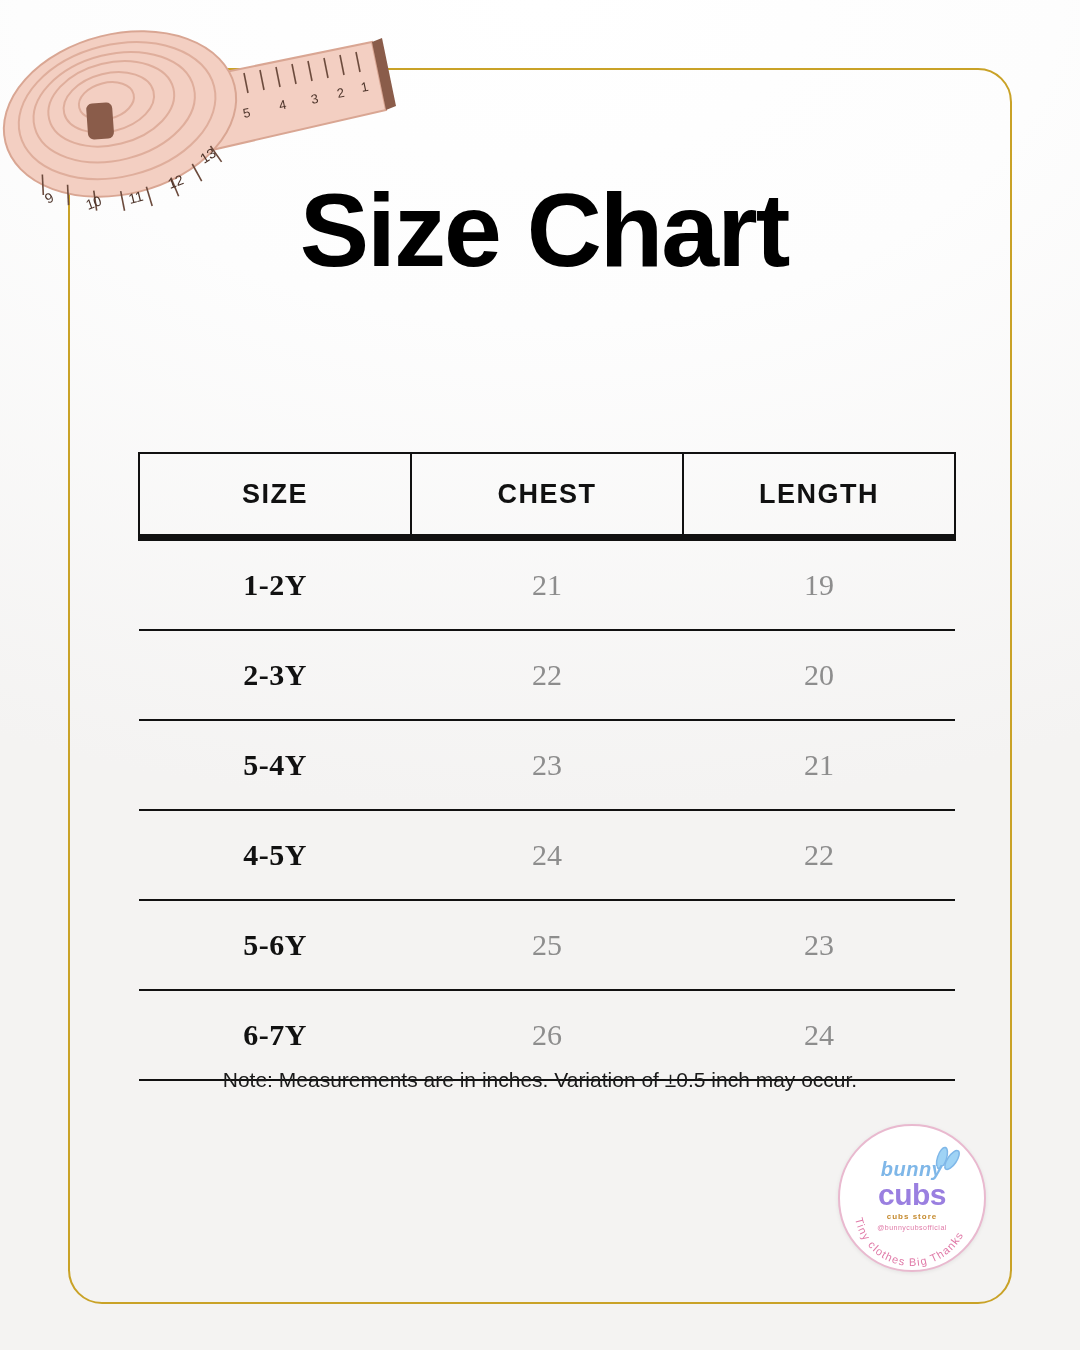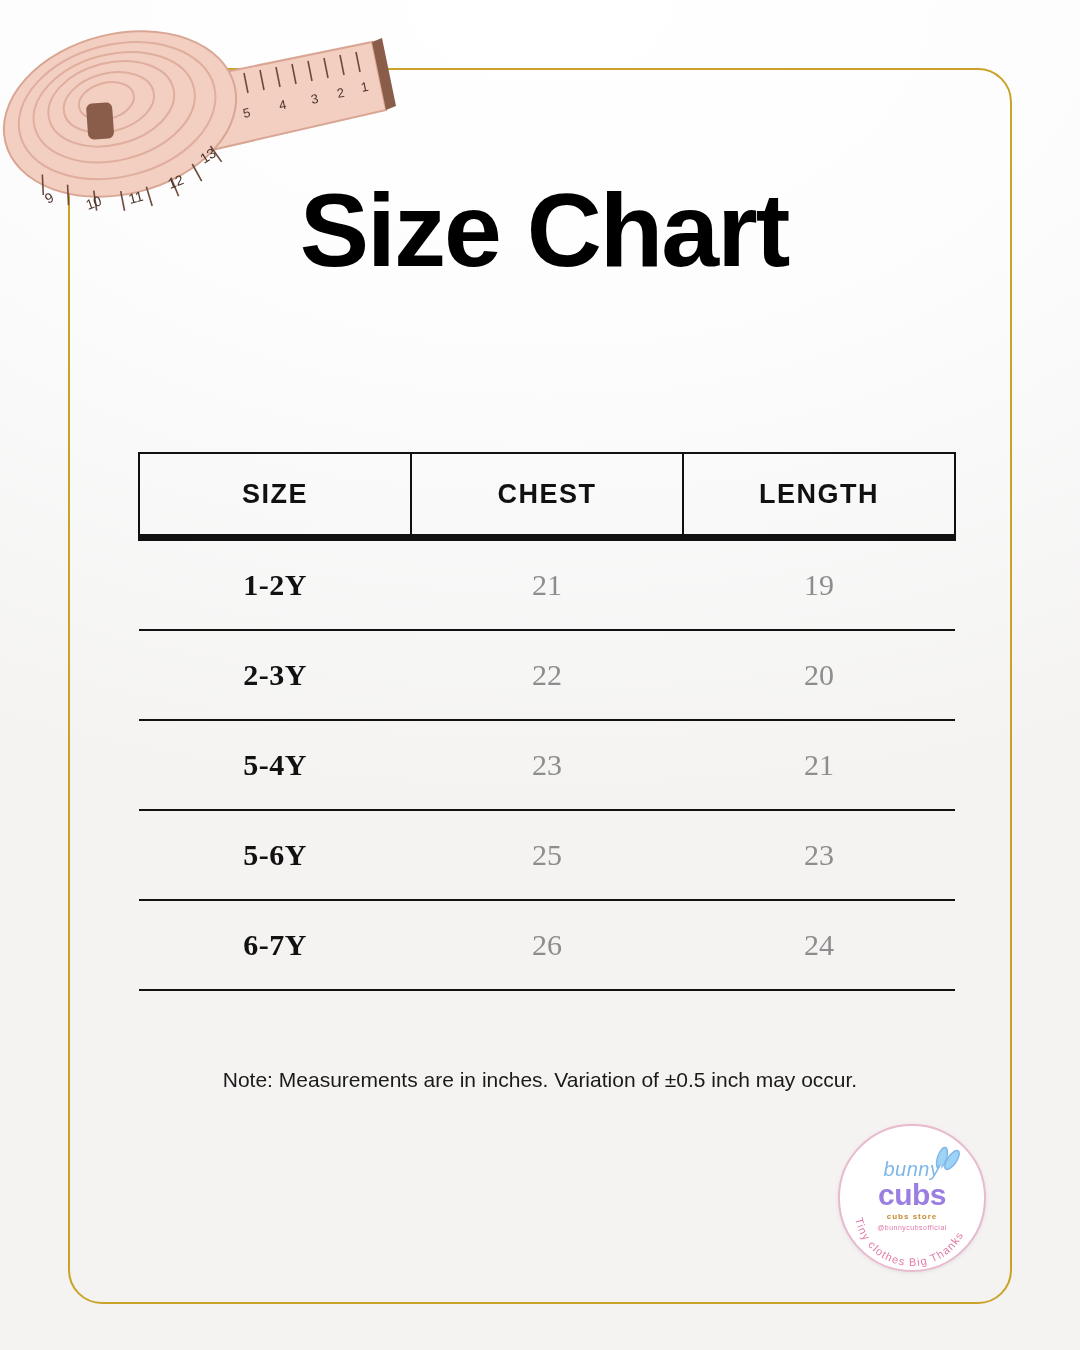--- a/index.html
+++ b/index.html
@@ -133,21 +133,21 @@
     background: #ffffff;
     border: 2px solid #e9b9cf;
     box-shadow: 0 1px 4px rgba(0,0,0,0.08);
   }
   .logo-word-1 {
     position: absolute;
     left: 0; right: 0;
     top: 34px;
     text-align: center;
     font-size: 20px;
-    font-weight: 400;
+    font-weight: 700;
     color: #7fb7e8;
     font-style: italic;
     letter-spacing: 0.5px;
     text-shadow: 1px 1px 0 #ffffff;
   }
   .logo-word-2 {
     position: absolute;
     left: 0; right: 0;
     top: 54px;
     text-align: center;
@@ -269,20 +269,25 @@
         <td class="size-cell">2-3Y</td>
         <td class="num-cell">22</td>
         <td class="num-cell">20</td>
       </tr>
       <tr>
         <td class="size-cell">5-4Y</td>
         <td class="num-cell">23</td>
         <td class="num-cell">21</td>
       </tr>
       <tr>
+        <td class="size-cell">4-5Y</td>
+        <td class="num-cell">24</td>
+        <td class="num-cell">22</td>
+      </tr>
+      <tr>
         <td class="size-cell">5-6Y</td>
         <td class="num-cell">25</td>
         <td class="num-cell">23</td>
       </tr>
       <tr>
         <td class="size-cell">6-7Y</td>
         <td class="num-cell">26</td>
         <td class="num-cell">24</td>
       </tr>
     </tbody>

